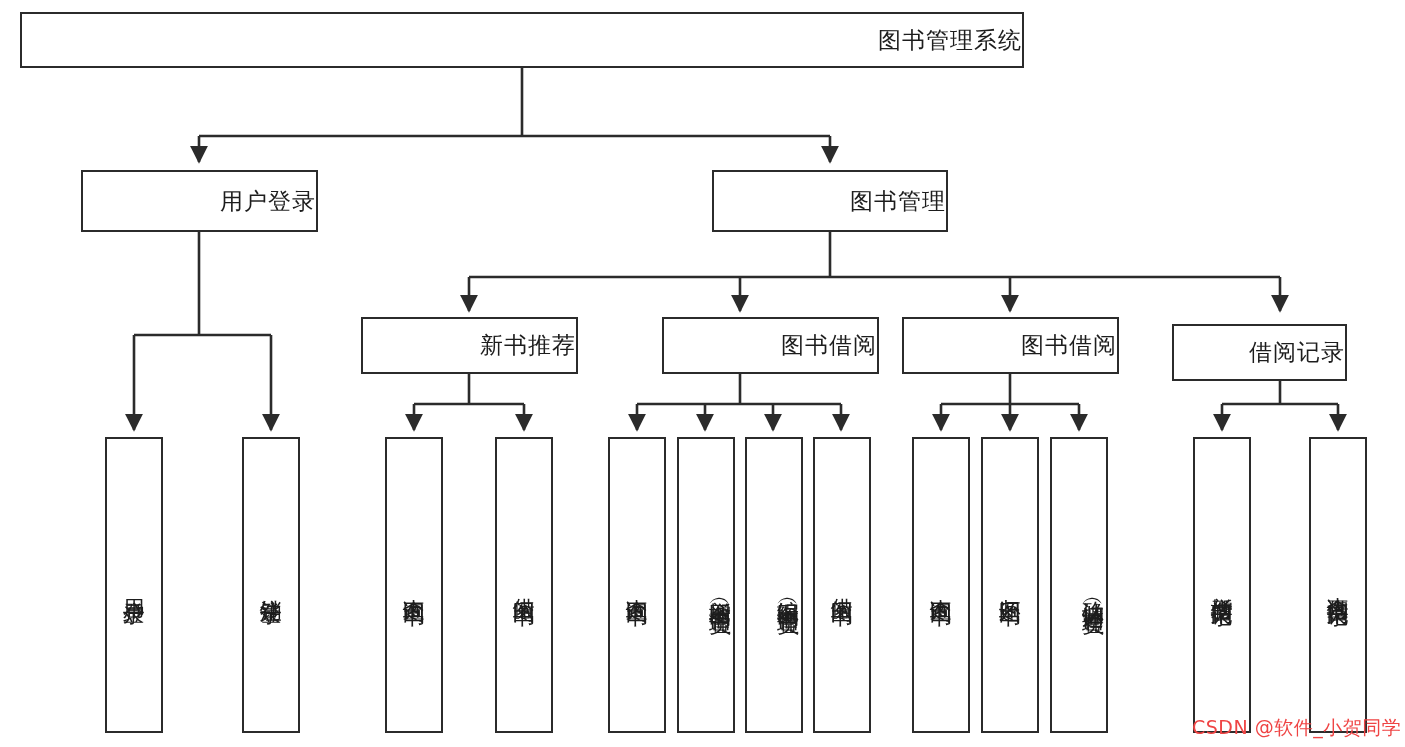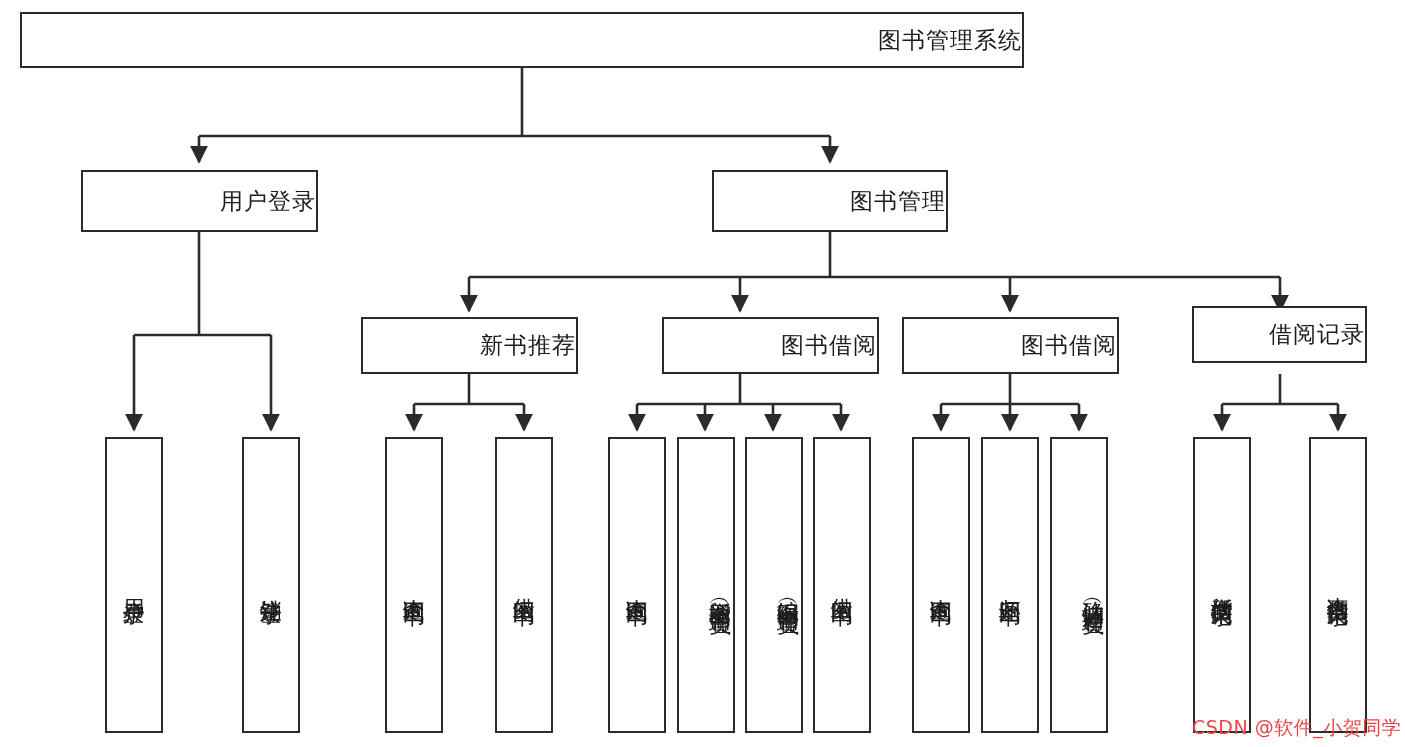--- a/index.html
+++ b/index.html
@@ -133,21 +133,21 @@
 
   <div class="node horizontal" style="left:361px; top:317px; width:217px; height:57px;">
     <span class="node-label">新书推荐</span>
   </div>
   <div class="node horizontal" style="left:632px; top:317px; width:217px; height:57px;margin-left:30px;">
     <span class="node-label">图书借阅</span>
   </div>
   <div class="node horizontal" style="left:902px; top:317px; width:217px; height:57px;">
     <span class="node-label">图书借阅</span>
   </div>
-  <div class="node horizontal" style="left:1172px; top:306px; width:175px; height:57px;margin-left:20px;">
+  <div class="node horizontal" style="left:1172px; top:324px; width:175px; height:57px;">
     <span class="node-label">借阅记录</span>
   </div>
 
   <div class="node vertical centered" style="left:105px; top:437px; width:58px; height:296px;">
     <span class="node-label">用户登录</span>
   </div>
   <div class="node vertical centered" style="left:242px; top:437px; width:58px; height:296px;">
     <span class="node-label">注销登录</span>
   </div>
 

